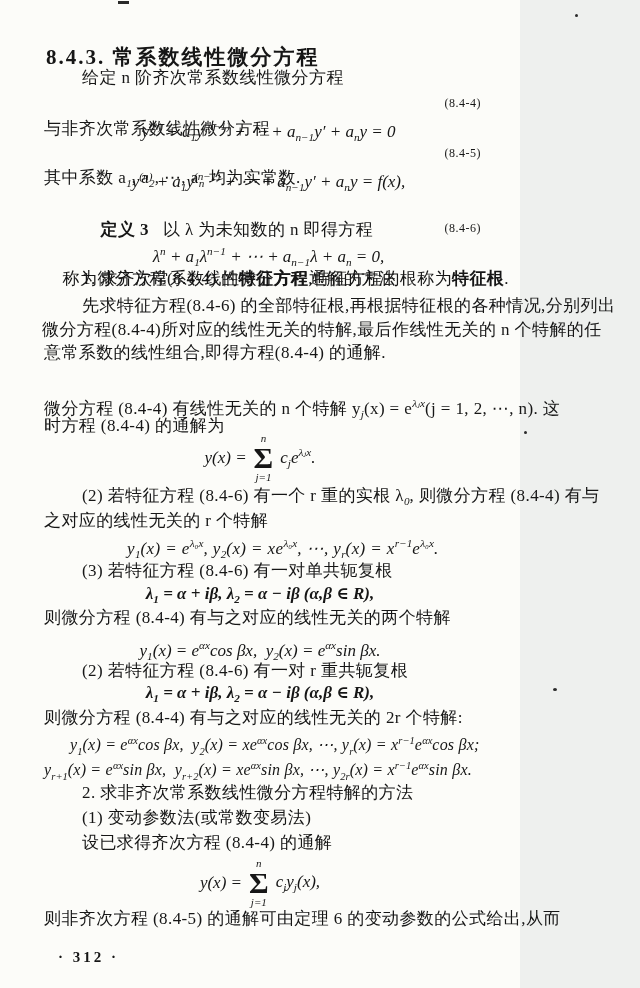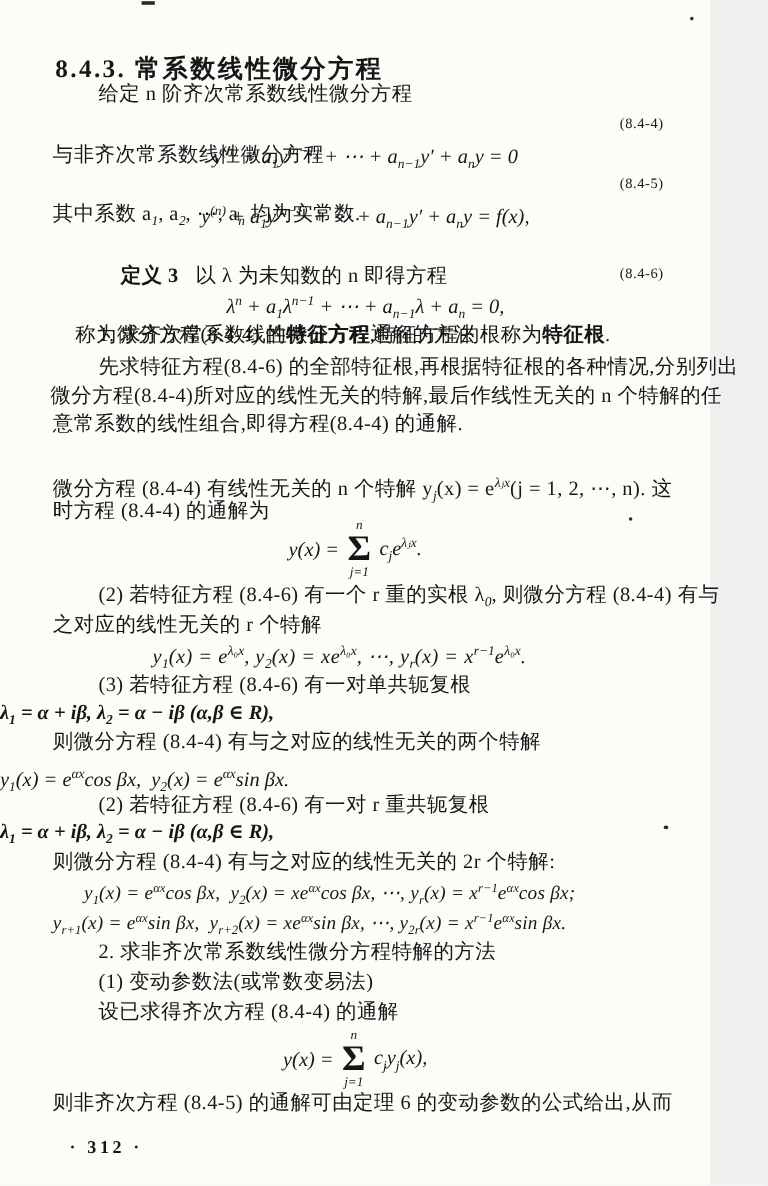--- a/index.html
+++ b/index.html
@@ -3,21 +3,21 @@
 <meta charset="utf-8">
 <style>
   html,body{margin:0;padding:0;}
   body{
     width:640px;height:988px;
     background:#eef0ee;
     font-family:"Liberation Serif","DejaVu Serif",serif;
     position:relative;overflow:hidden;
   }
   .page{
-    position:absolute;left:0;top:0;width:592px;height:988px;
+    position:absolute;left:0;top:0;width:520px;height:988px;
     background:#fcfcf9;color:#161616;
   }
   .line{
     position:absolute;
     font-size:17px;line-height:23px;
     white-space:pre;color:#161616;
     letter-spacing:0.4px;
   }
   .title{
     font-size:21px;font-weight:bold;letter-spacing:2px;line-height:26px;
@@ -31,21 +31,21 @@
   .eqrow{
     position:absolute;left:0;right:0;text-align:center;
     font-size:17px;line-height:23px;white-space:pre;
   }
   .eqrow .math{font-weight:500;}
   .eqnum{
     position:absolute;right:39px;top:0;
     font-style:normal;font-size:12px;letter-spacing:0.5px;color:#161616;
   }
   .center-eq{
-    position:absolute;left:0;right:0;
+    position:absolute;left:0;right:0;text-align:center;
     font-size:17px;line-height:23px;white-space:pre;
   }
   .sumrow{
     position:absolute;left:0;right:0;
     display:flex;justify-content:center;align-items:center;gap:7px;
     font-size:17px;
   }
   .bigsum{display:inline-flex;flex-direction:column;align-items:center;line-height:1;}
   .sigma{font-size:30px;line-height:28px;font-style:normal;font-weight:bold;}
   .lim{font-size:11px;font-style:italic;line-height:11px;letter-spacing:0;}

